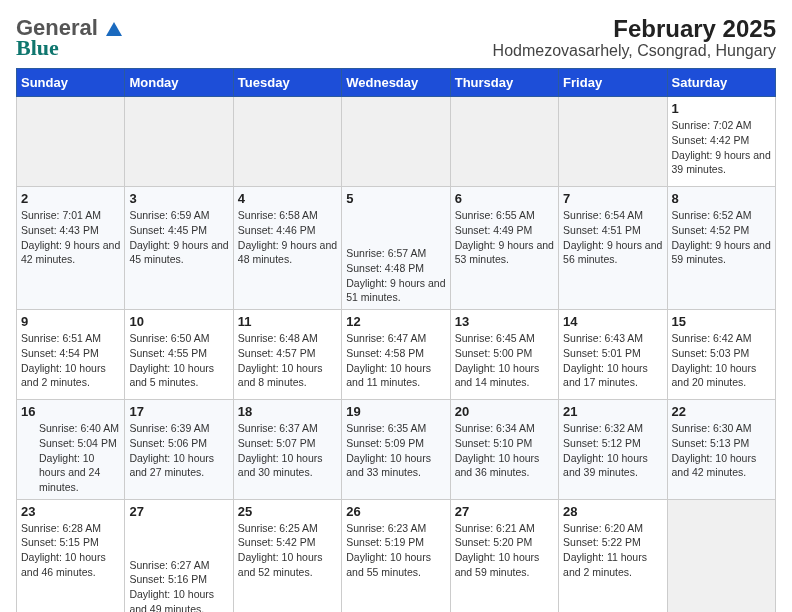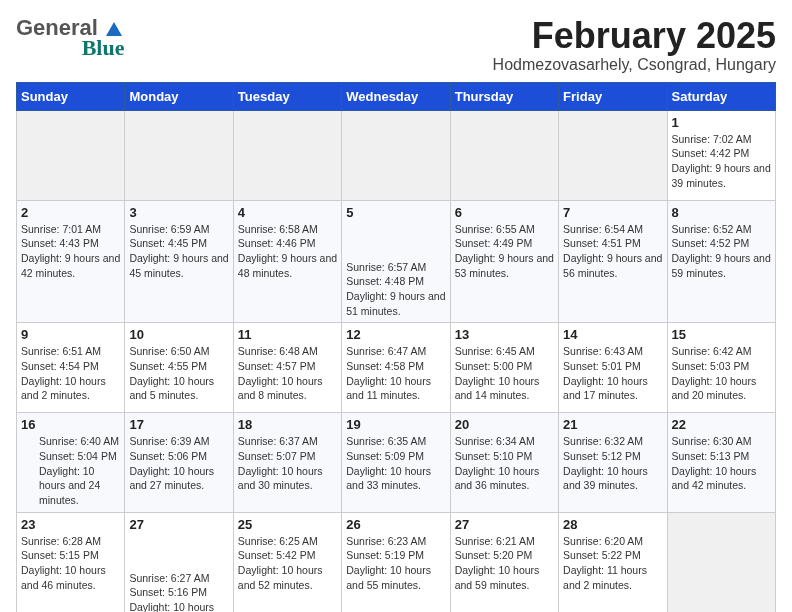--- a/index.html
+++ b/index.html
@@ -12,34 +12,34 @@
     }
     .header {
       display: flex;
       align-items: flex-start;
       justify-content: space-between;
       margin-bottom: 8px;
     }
     .logo {
       display: flex;
       flex-direction: column;
-      align-items: flex-end;
+      align-items: flex-start;
     }
     .logo-text {
       font-size: 22px;
       font-weight: bold;
       line-height: 1.1;
     }
     .logo-general { color: #555; }
     .logo-blue { color: #0f766e; font-family: Liberation Serif, serif; }
     .title-block {
       text-align: right;
     }
     .title-block h1 {
-      font-size: 36px;
+      font-size: 24px;
       font-weight: bold;
       color: #222;
       line-height: 1.1;
     }
     .title-block h2 {
       font-size: 16px;
       font-weight: normal;
       color: #444;
     }
     .calendar {

